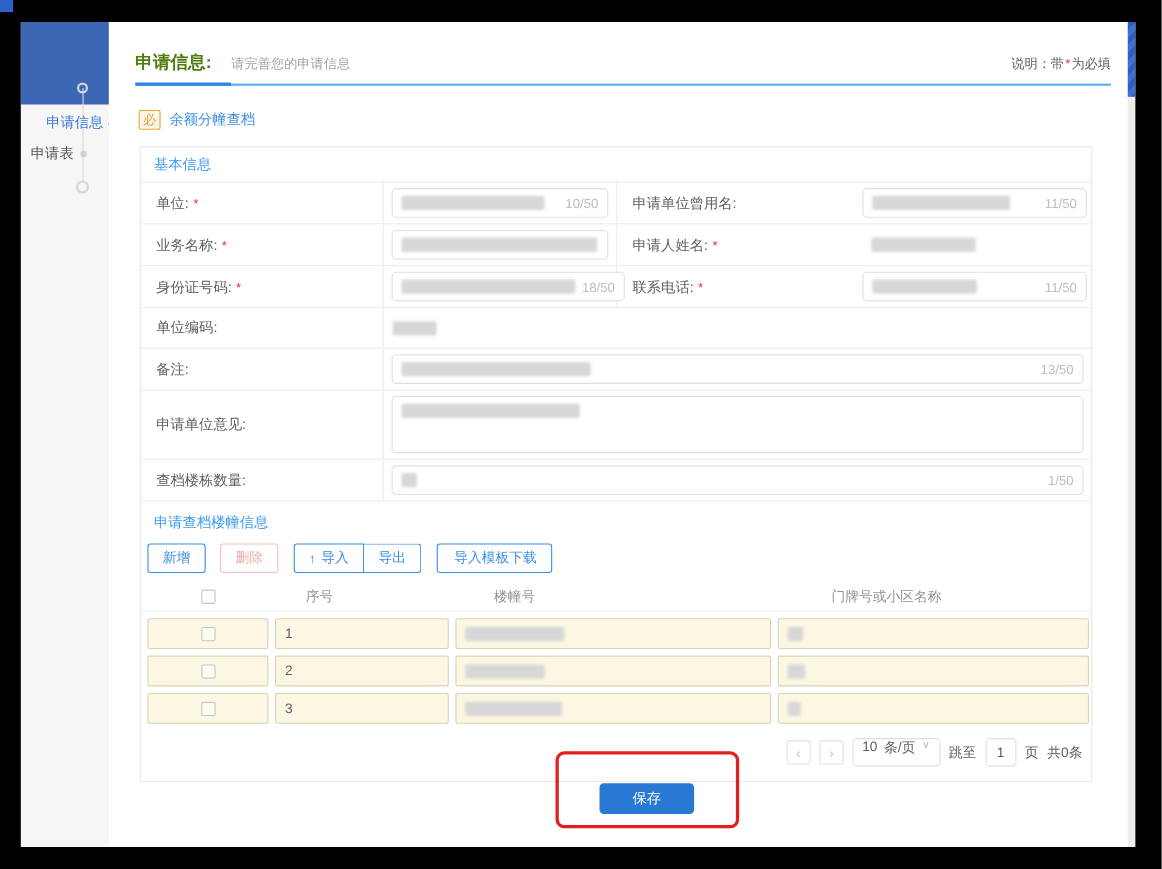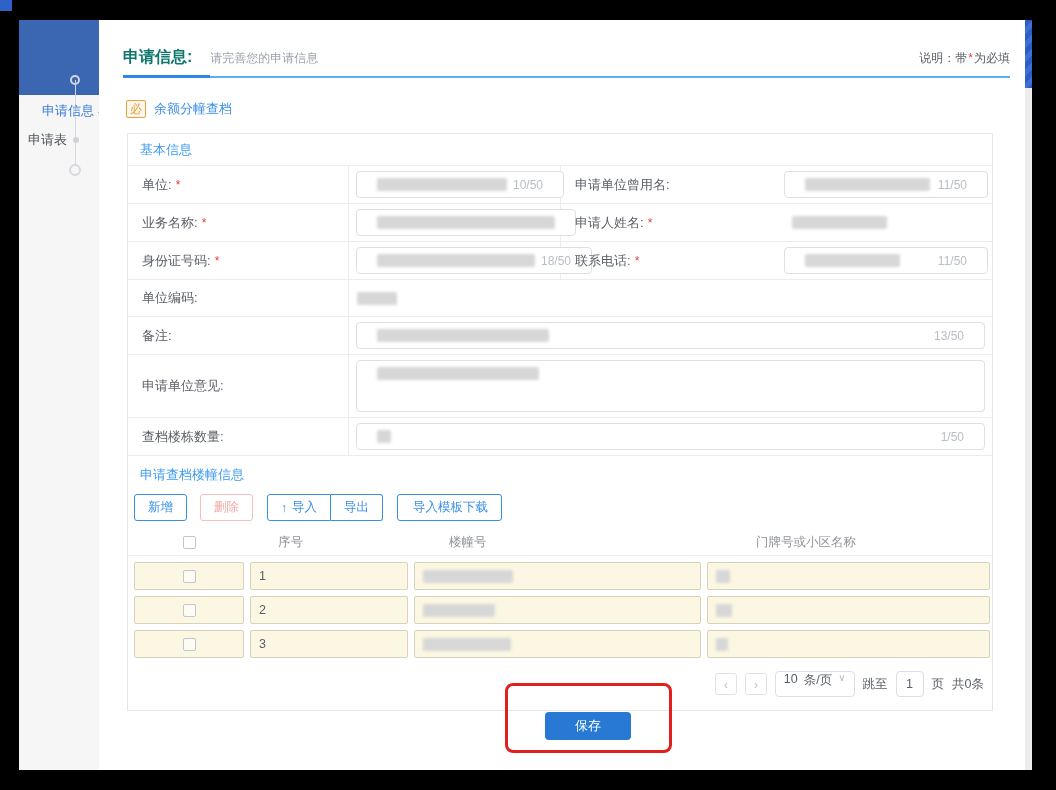--- a/index.html
+++ b/index.html
@@ -28,21 +28,21 @@
   
   .vstrip { width:7px; flex:0 0 7px; background:#ededed; }
   .vstrip .strip-blue {
     height:68px;
     background:repeating-linear-gradient(135deg,#2d5ec6 0 5px,#3e6fd2 5px 10px);
   }
 
   
   .main { flex:1; position:relative; background:#fff; }
   .page-header { display:flex; align-items:baseline; margin:27px 15px 0 24px; }
-  .page-title { font-size:16px; font-weight:bold; color:#0f766e; }
+  .page-title { font-size:16px; font-weight:bold; color:#4d7c0f; }
   .page-subtitle { font-size:12px; color:#9ca3ad; margin-left:18px; }
   .page-note { margin-left:auto; font-size:12px; color:#5c6066; }
   .page-note .req { margin:0 1px; }
   .underline { height:2px; background:#5aaef2; margin:8px 15px 0 24px; position:relative; }
   .underline-active { position:absolute; left:0; top:-1px; width:87px; height:3px; background:#2f86e4; }
 
   .badge-row { display:flex; align-items:center; margin:22px 0 0 27px; }
   .badge { border:1px solid #e6a23c; color:#e6a23c; background:#fdf6ec; font-size:12px;
            padding:1px 3px; border-radius:2px; line-height:1.2; }
   .badge-title { color:#3d8fe8; font-size:13px; margin-left:8px; }
@@ -52,21 +52,21 @@
   .sec-title { color:#3d9bf0; font-size:13px; padding:7px 0 6px 12px; }
   .sec-title.second { padding-top:10px; padding-bottom:4px; }
   .frow { display:grid; grid-template-columns:221px 212px 223px 210px; border-top:1px solid #ececec; min-height:37px; }
   .frow.wide { grid-template-columns:221px 1fr; }
   .frow.tall { min-height:62px; }
   .flabel { display:flex; align-items:center; padding-left:14px; border-right:1px solid #ececec; color:#5a5e66; }
   .fmid { border-right:1px solid #ececec; display:flex; align-items:center; }
   .ffield { display:flex; align-items:center;text-align:center; }
   .req { color:#e23c3c; font-style:normal; margin-left:4px; font-size:12px; }
   .input { display:flex; align-items:center; height:27px; border:1px solid #dcdfe6; border-radius:4px;
-           background:#fff; padding:0 20px; flex:1; margin:5px 7px 5px 7px; }
+           background:#fff; padding:0 8px; flex:1; margin:5px 7px 5px 7px; }
   .input.narrow2 { margin:5px 6px 5px 0; }
   .input.textarea { height:52px; align-items:flex-start; padding-top:6px; }
   .plainfield { display:flex; align-items:center; padding-left:8px; flex:1; }
   .counter { margin-left:auto; color:#b9bdc5; font-size:12px; padding-left:6px; }
   .blur { height:13px; border-radius:2px; background:#d7d7d7; filter:blur(1.5px); flex:0 0 auto; }
   .w12{width:12px}.w14{width:14px}.w16{width:16px}.w40{width:40px}.w72{width:72px}
   .w88{width:88px}.w90{width:90px}.w95{width:95px}.w125{width:125px}.w130{width:130px}
   .w158{width:158px}.w162{width:162px}.w172{width:172px}.w178{width:178px}
 
   

